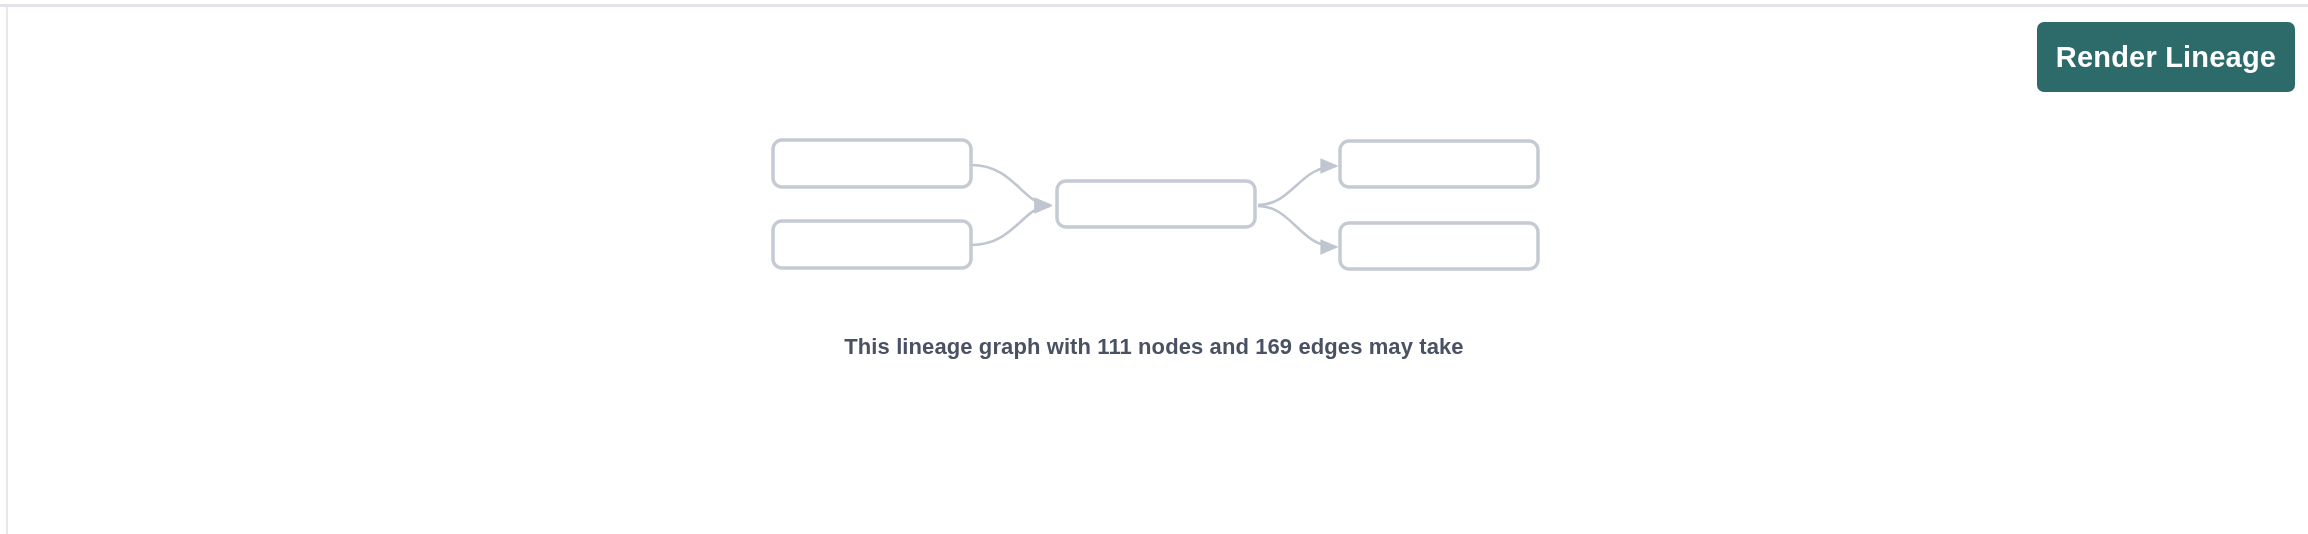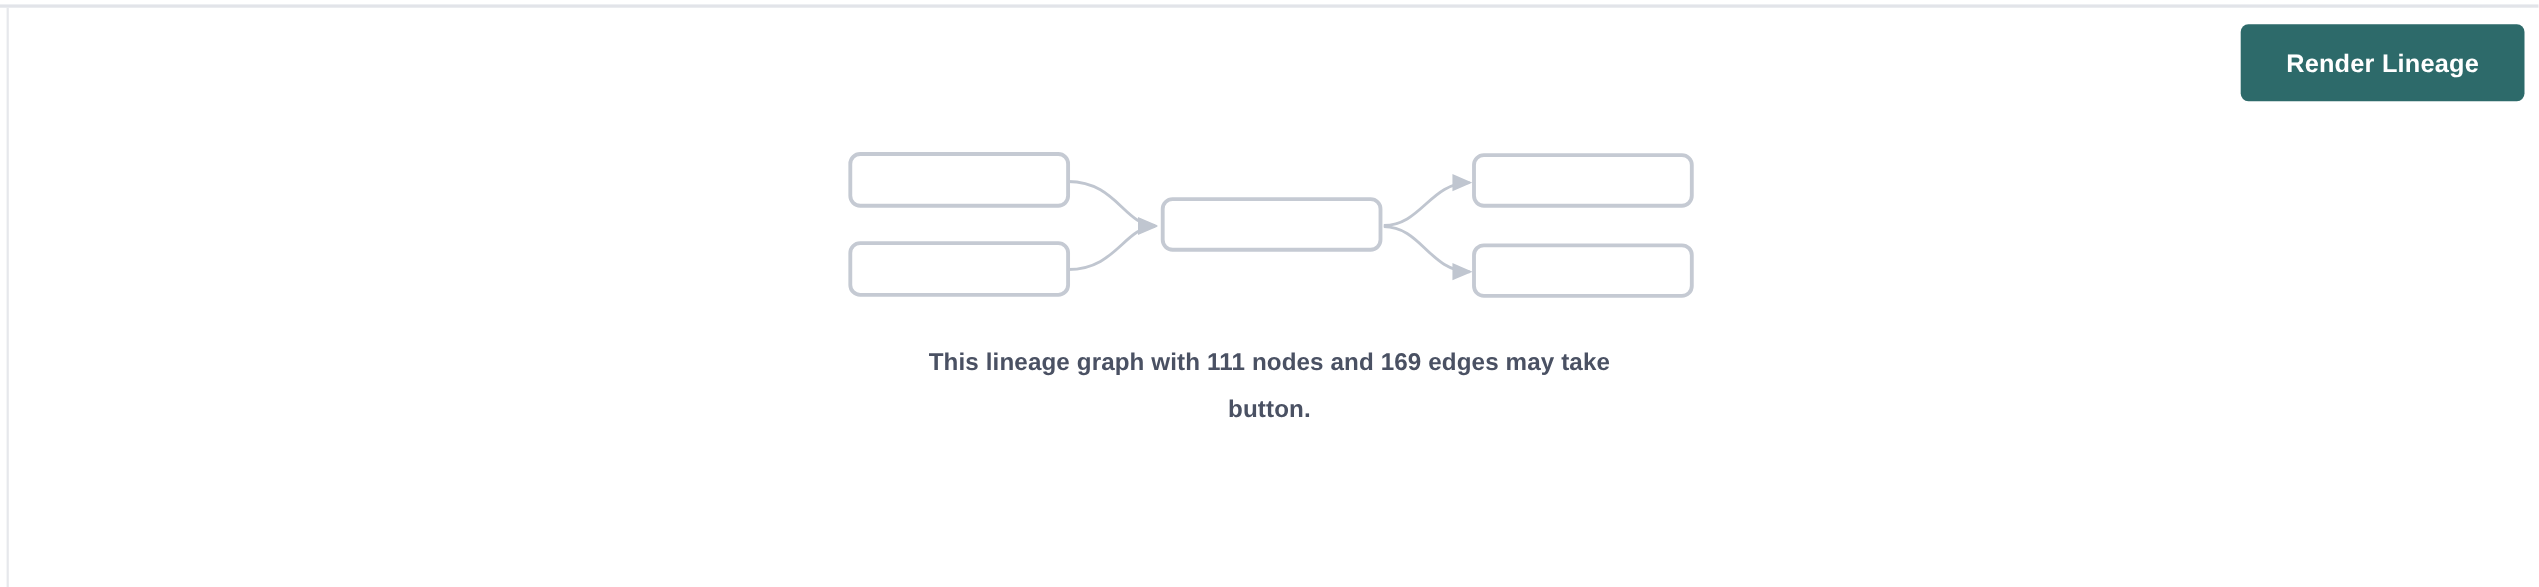--- a/index.html
+++ b/index.html
@@ -41,21 +41,21 @@
     position: absolute;
     left: 2037px;
     top: 22px;
     width: 258px;
     height: 70px;
     background: #2d6a6a;
     color: #ffffff;
     border: none;
     border-radius: 7px;
     font-family: "Liberation Sans", sans-serif;
-    font-size: 23px;
+    font-size: 29px;
     font-weight: bold;
     letter-spacing: 0.2px;
     cursor: pointer;
     display: flex;
     align-items: center;
     justify-content: center;
     padding: 0;
   }
 
   
@@ -83,21 +83,21 @@
   .gedge {
     fill: none;
     stroke: #c0c6d0;
     stroke-width: 2.6;
   }
 
   
   .message {
     position: absolute;
     left: 754px;
-    top: 307px;
+    top: 325px;
     width: 800px;
     text-align: center;
     color: #4a5163;
     font-family: "Liberation Sans", sans-serif;
     font-size: 22px;
     font-weight: bold;
     line-height: 43px;
     letter-spacing: 0.1px;
   }
   .message span { display: block; }
@@ -129,16 +129,15 @@
       <rect class="gnode" x="33" y="20" width="198" height="47" rx="9" ry="9"></rect>
       <rect class="gnode" x="33" y="101" width="198" height="47" rx="9" ry="9"></rect>
       <rect class="gnode" x="317" y="61" width="198" height="46" rx="9" ry="9"></rect>
       <rect class="gnode" x="600" y="21" width="198" height="46" rx="9" ry="9"></rect>
       <rect class="gnode" x="600" y="103" width="198" height="46" rx="9" ry="9"></rect>
     </svg>
   </div>
 
   <div class="message">
     <span>This lineage graph with 111 nodes and 169 edges may take</span>
-    <span>button.</span>
   </div>
 
 </div>
 
 </body></html>

